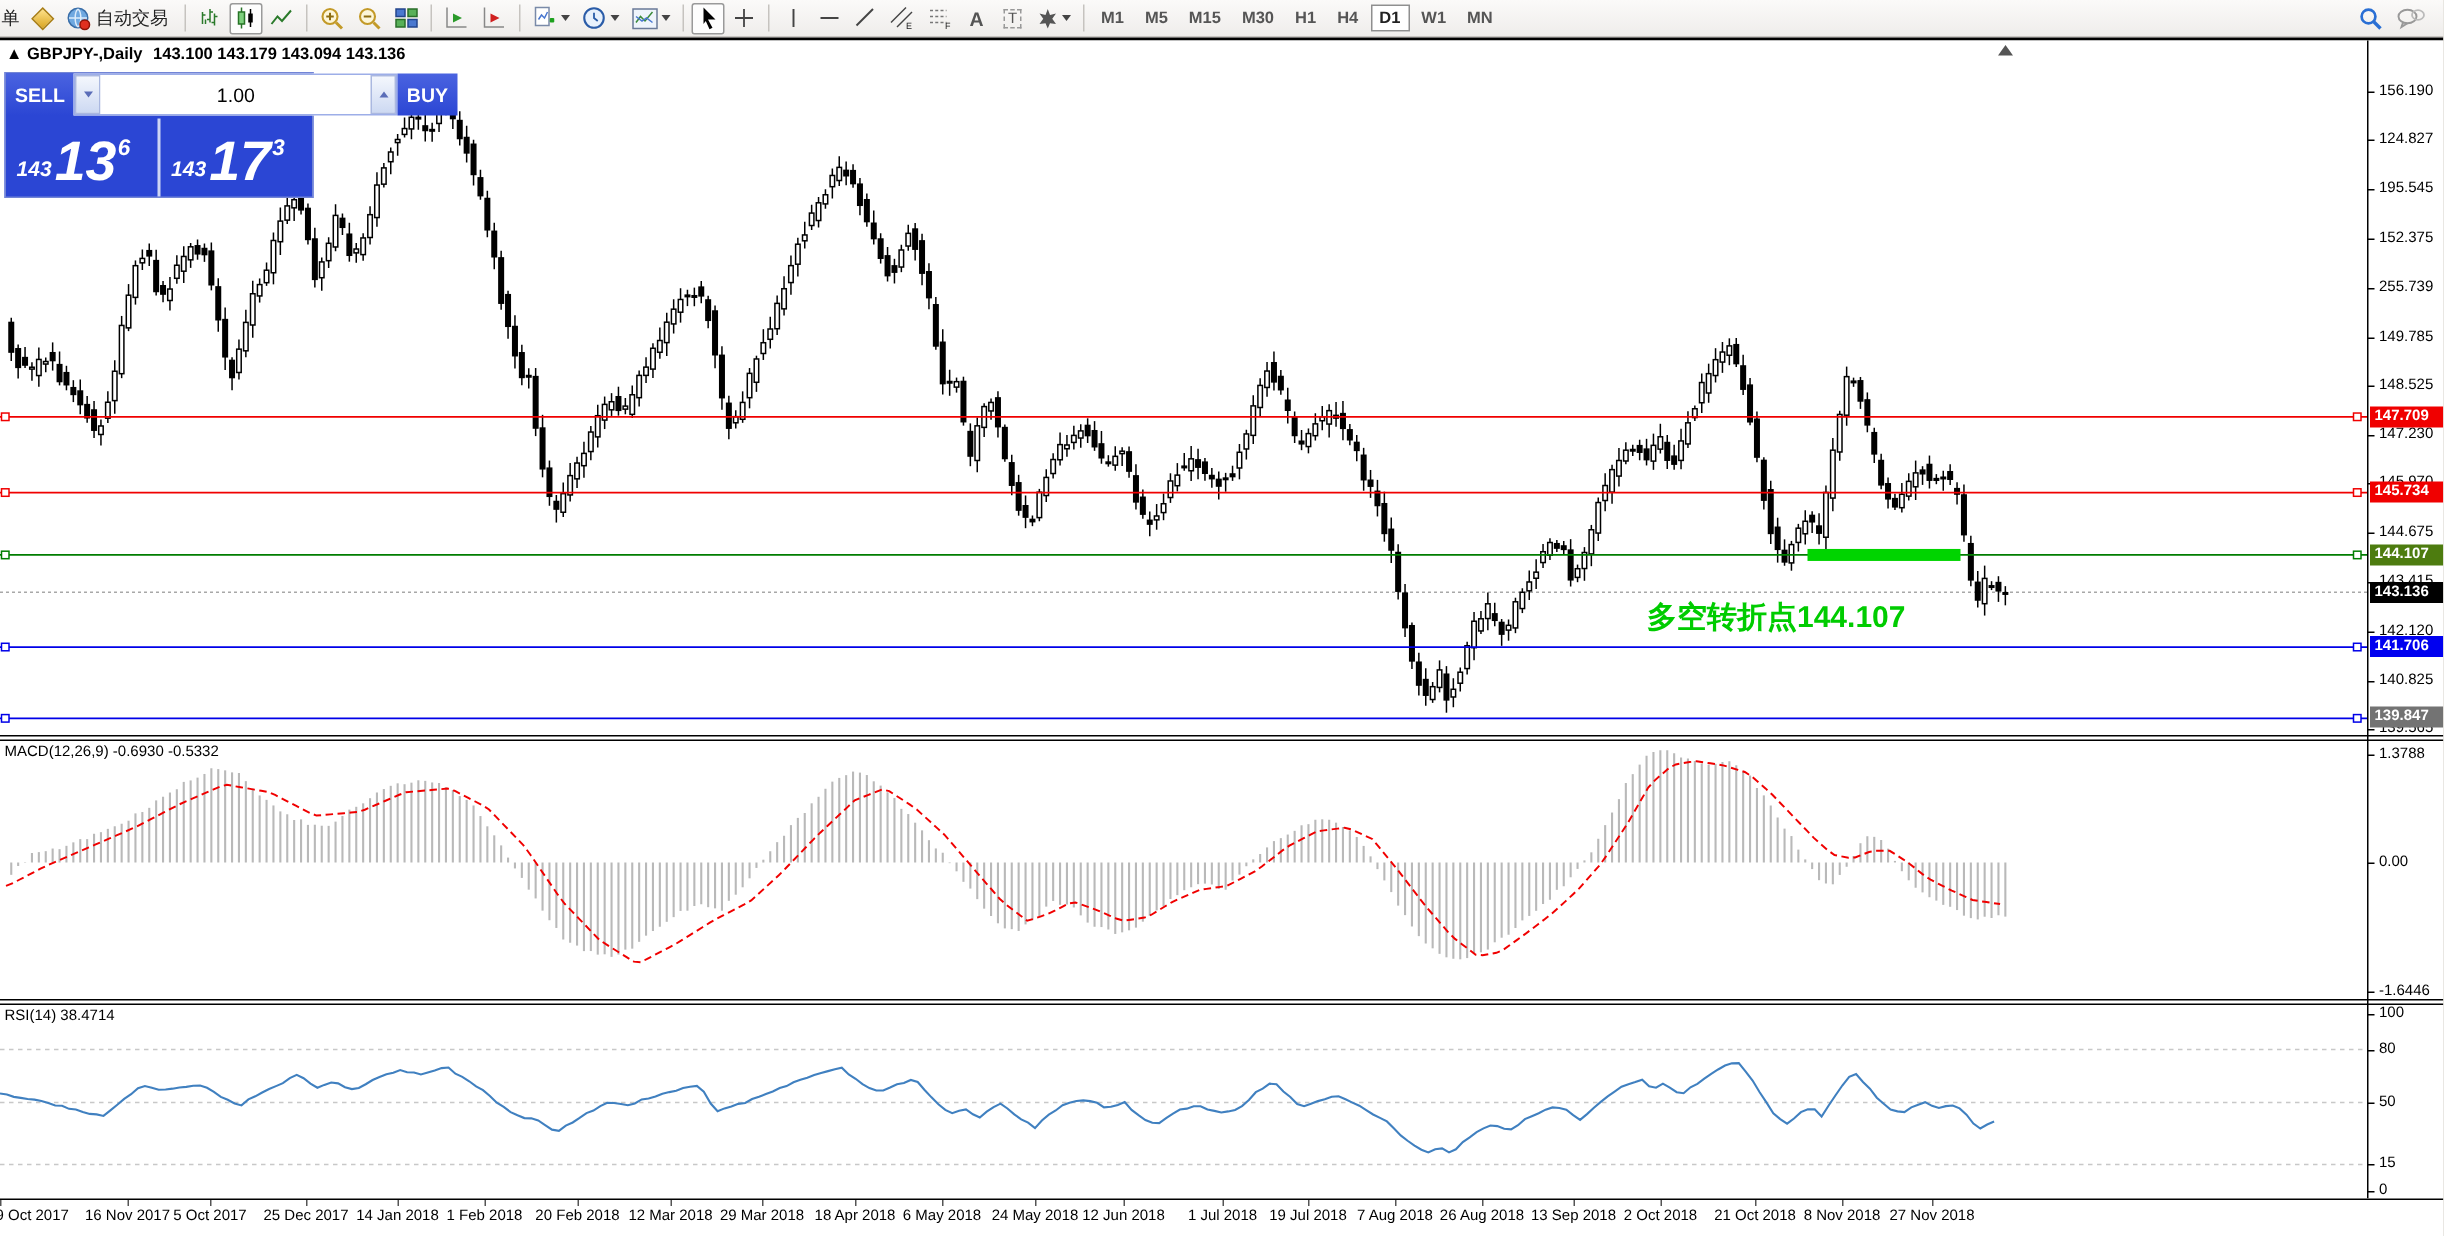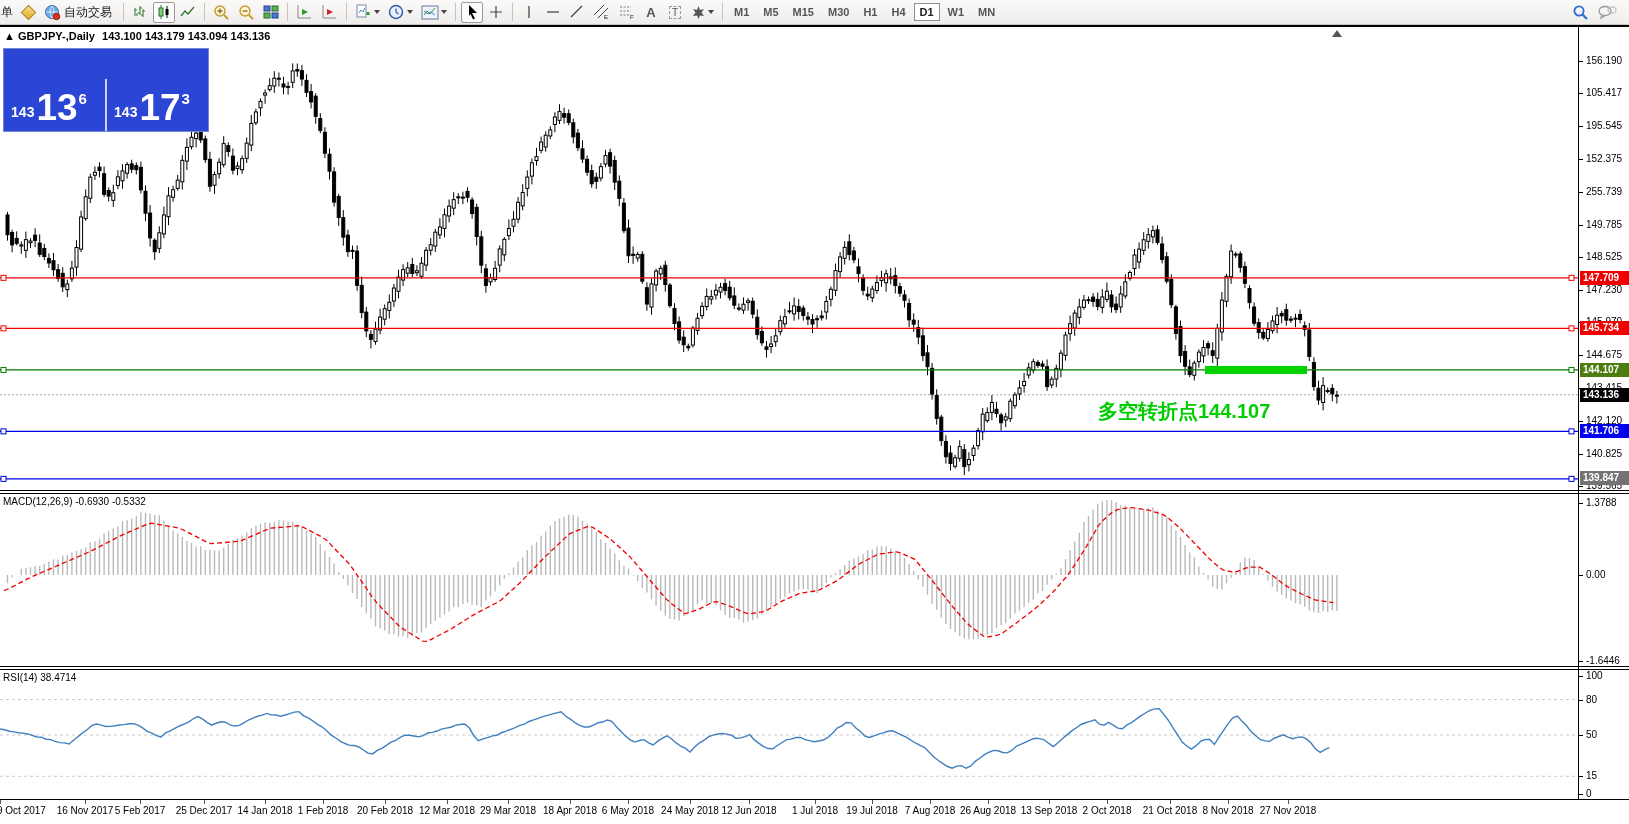--- a/index.html
+++ b/index.html
@@ -56,21 +56,21 @@
   #tp-vol-wrap{flex:1;height:28px;background:#fff;display:flex;border:1px solid #9daee8;}
   .spin{width:17px;height:100%;background:linear-gradient(#f4f7fd,#cdd9f2);
     border:1px solid #aab8e0;display:flex;align-items:center;justify-content:center;}
   .spin-up{width:0;height:0;border-left:3px solid transparent;border-right:3px solid transparent;
     border-bottom:4px solid #5a6db8;}
   .spin-dn{width:0;height:0;border-left:3px solid transparent;border-right:3px solid transparent;
     border-top:4px solid #5a6db8;}
   #tp-volume{flex:1;border:none;outline:none;font-size:13px;text-align:center;
     font-family:"Liberation Sans",sans-serif;color:#000;}
   .tp-price{position:absolute;top:28px;height:54px;width:90px;display:flex;
-    align-items:flex-end;justify-content:center;padding-bottom:8px;}
+    align-items:flex-end;justify-content:center;padding-bottom:8px;font-style:italic;}
   .tp-price .small{font-size:14px;font-weight:bold;margin:0 2px 3px 0;}
   .tp-price .big{font-size:37px;font-weight:bold;line-height:30px;}
   .tp-price .sup{font-size:15px;font-weight:bold;margin:0 0 16px 1px;}
   #tp-div{position:absolute;left:101px;top:30px;width:2px;height:52px;background:#cdd5f4;}
   
   #annotation{position:absolute;font-size:20px;font-weight:bold;color:#00cc00;
     white-space:nowrap;font-family:"Liberation Sans",sans-serif;}
   svg{display:block;}
 </style>
 </head>
@@ -862,39 +862,52 @@
         <rect x="1205" y="338.96230999999995" width="102" height="8" fill="#00d400"></rect>
       </svg>
     <div id="chart-title">
       <span>▲</span>
       <span>GBPJPY-,Daily</span>
       <span style="font-weight:bold;margin-left:4px;">143.100 143.179 143.094 143.136</span>
     </div>
     <div id="shift-marker"></div>
 
     <div id="trade-panel">
+      <div id="tp-row1">
+        <button class="tp-btn">SELL</button>
+        <span id="tp-vol-wrap">
+          <span class="spin">
+              <span class="spin-dn"></span>
+            </span>
+          <input id="tp-volume" value="1.00" style="">
+          <span class="spin">
+              <span class="spin-up"></span>
+            </span>
+        </span>
+        <button class="tp-btn">BUY</button>
+      </div>
       <div class="tp-price" style="left:0;">
         <span class="small">143</span>
           <span class="big">13</span>
           <span class="sup">6</span>
       </div>
       <div id="tp-div"></div>
       <div class="tp-price" style="left:103px;">
         <span class="small">143</span>
           <span class="big">17</span>
           <span class="sup">3</span>
       </div>
     </div>
 
     <div id="annotation" style="left: 1098px; top: 371px; color: rgb(0, 204, 0);">多空转折点144.107</div>
     <div id="main-axis-layer">
         <div class="axis-dash" style="top: 34px;"></div>
         <div class="axis-label" style="top: 28px;">156.190</div>
         <div class="axis-dash" style="top: 66.2182px;"></div>
-        <div class="axis-label" style="top: 60.2182px;">105.417</div>
+        <div class="axis-label" style="top: 60.2182px;">124.827</div>
         <div class="axis-dash" style="top: 99.3314px;"></div>
         <div class="axis-label" style="top: 93.3314px;">195.545</div>
         <div class="axis-dash" style="top: 131.55px;"></div>
         <div class="axis-label" style="top: 125.55px;">152.375</div>
         <div class="axis-dash" style="top: 164.663px;"></div>
         <div class="axis-label" style="top: 158.663px;">255.739</div>
         <div class="axis-dash" style="top: 197.776px;"></div>
         <div class="axis-label" style="top: 191.776px;">149.785</div>
         <div class="axis-dash" style="top: 229.994px;"></div>
         <div class="axis-label" style="top: 223.994px;">148.525</div>
@@ -1249,21 +1262,21 @@
         <div class="axis-label" style="top: 118px;">0</div>
       </div>
   </div>
 
   <div id="axis-border"></div>
   <div id="date-axis">
       <div class="date-label" style="left: -3px; transform: none;">9 Oct 2017</div>
       <div class="date-tick" style="left: 0px;"></div>
       <div class="date-label" style="left: 85px;">16 Nov 2017</div>
       <div class="date-tick" style="left: 85px;"></div>
-      <div class="date-label" style="left: 140px;">5 Feb 2017</div>
+      <div class="date-label" style="left: 140px;">5 Oct 2017</div>
       <div class="date-tick" style="left: 140px;"></div>
       <div class="date-label" style="left: 204px;">25 Dec 2017</div>
       <div class="date-tick" style="left: 204px;"></div>
       <div class="date-label" style="left: 265px;">14 Jan 2018</div>
       <div class="date-tick" style="left: 265px;"></div>
       <div class="date-label" style="left: 323px;">1 Feb 2018</div>
       <div class="date-tick" style="left: 323px;"></div>
       <div class="date-label" style="left: 385px;">20 Feb 2018</div>
       <div class="date-tick" style="left: 385px;"></div>
       <div class="date-label" style="left: 447px;">12 Mar 2018</div>

